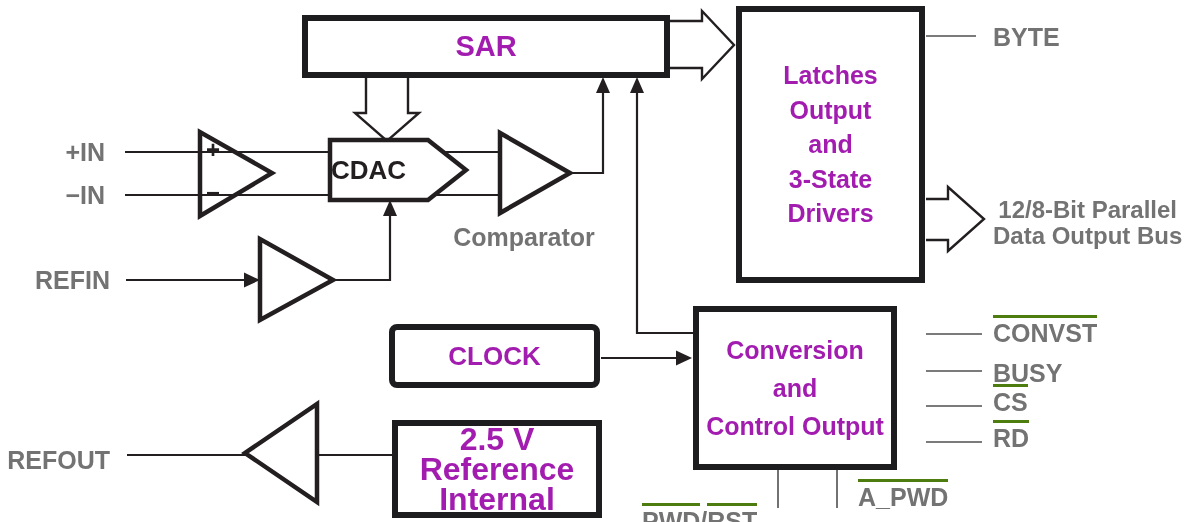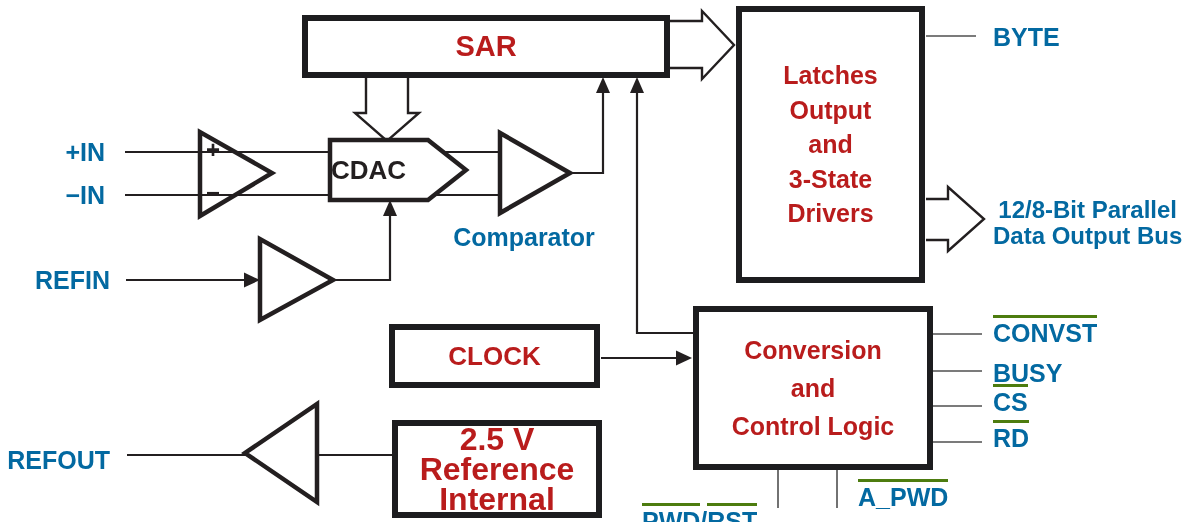--- a/index.html
+++ b/index.html
@@ -18,34 +18,34 @@
     position: absolute;
     box-sizing: border-box;
     border: 6px solid #1d1d1f;
     background: #ffffff;
     display: flex;
     flex-direction: column;
     align-items: center;
     justify-content: center;
     text-align: center;
     font-weight: bold;
-    color: #b91c1c;
+    color: #a21caf;
   }
   .block-sar        { left: 302px; top: 15px;  width: 368px; height: 63px;  font-size: 29px; }
   .block-latches    { left: 736px; top: 6px;   width: 189px; height: 277px; font-size: 25px; line-height: 34.5px; }
-  .block-clock      { left: 389px; top: 324px; width: 211px; height: 64px;  font-size: 26px; }
-  .block-conversion { left: 693px; top: 306px; width: 240px; height: 164px; font-size: 25px; line-height: 38px; }
+  .block-clock      { left: 389px; top: 324px; width: 211px; height: 64px;  font-size: 26px; border-radius: 8px; }
+  .block-conversion { left: 693px; top: 306px; width: 204px; height: 164px; font-size: 25px; line-height: 38px; }
   .block-reference  { left: 392px; top: 420px; width: 210px; height: 98px;  font-size: 32px; line-height: 30px; }
 
   .lbl {
     position: absolute;
     font-weight: bold;
     font-size: 25px;
     white-space: nowrap;
-    color: #0369a1;
+    color: #737373;
   }
   .vcenter { transform: translateY(-50%); }
   .ralign  { text-align: right; }
   .calign  { text-align: center; }
 
   .ovl {
     display: inline-block;
     border-top: 3px solid #4d7c0f;
     padding-top: 2px;
     line-height: 1.05;
@@ -130,21 +130,21 @@
     <div>Drivers</div>
   </div>
 
   <div class="block block-clock">
     <div>CLOCK</div>
   </div>
 
   <div class="block block-conversion">
     <div>Conversion</div>
     <div>and</div>
-    <div>Control Logic</div>
+    <div>Control Output</div>
   </div>
 
   <div class="block block-reference">
     <div>2.5 V</div>
     <div>Reference</div>
     <div>Internal</div>
   </div>
 
   <div class="cdac-label">CDAC</div>
   <div class="glyph" style="left:213px; top:150px;">+</div>

